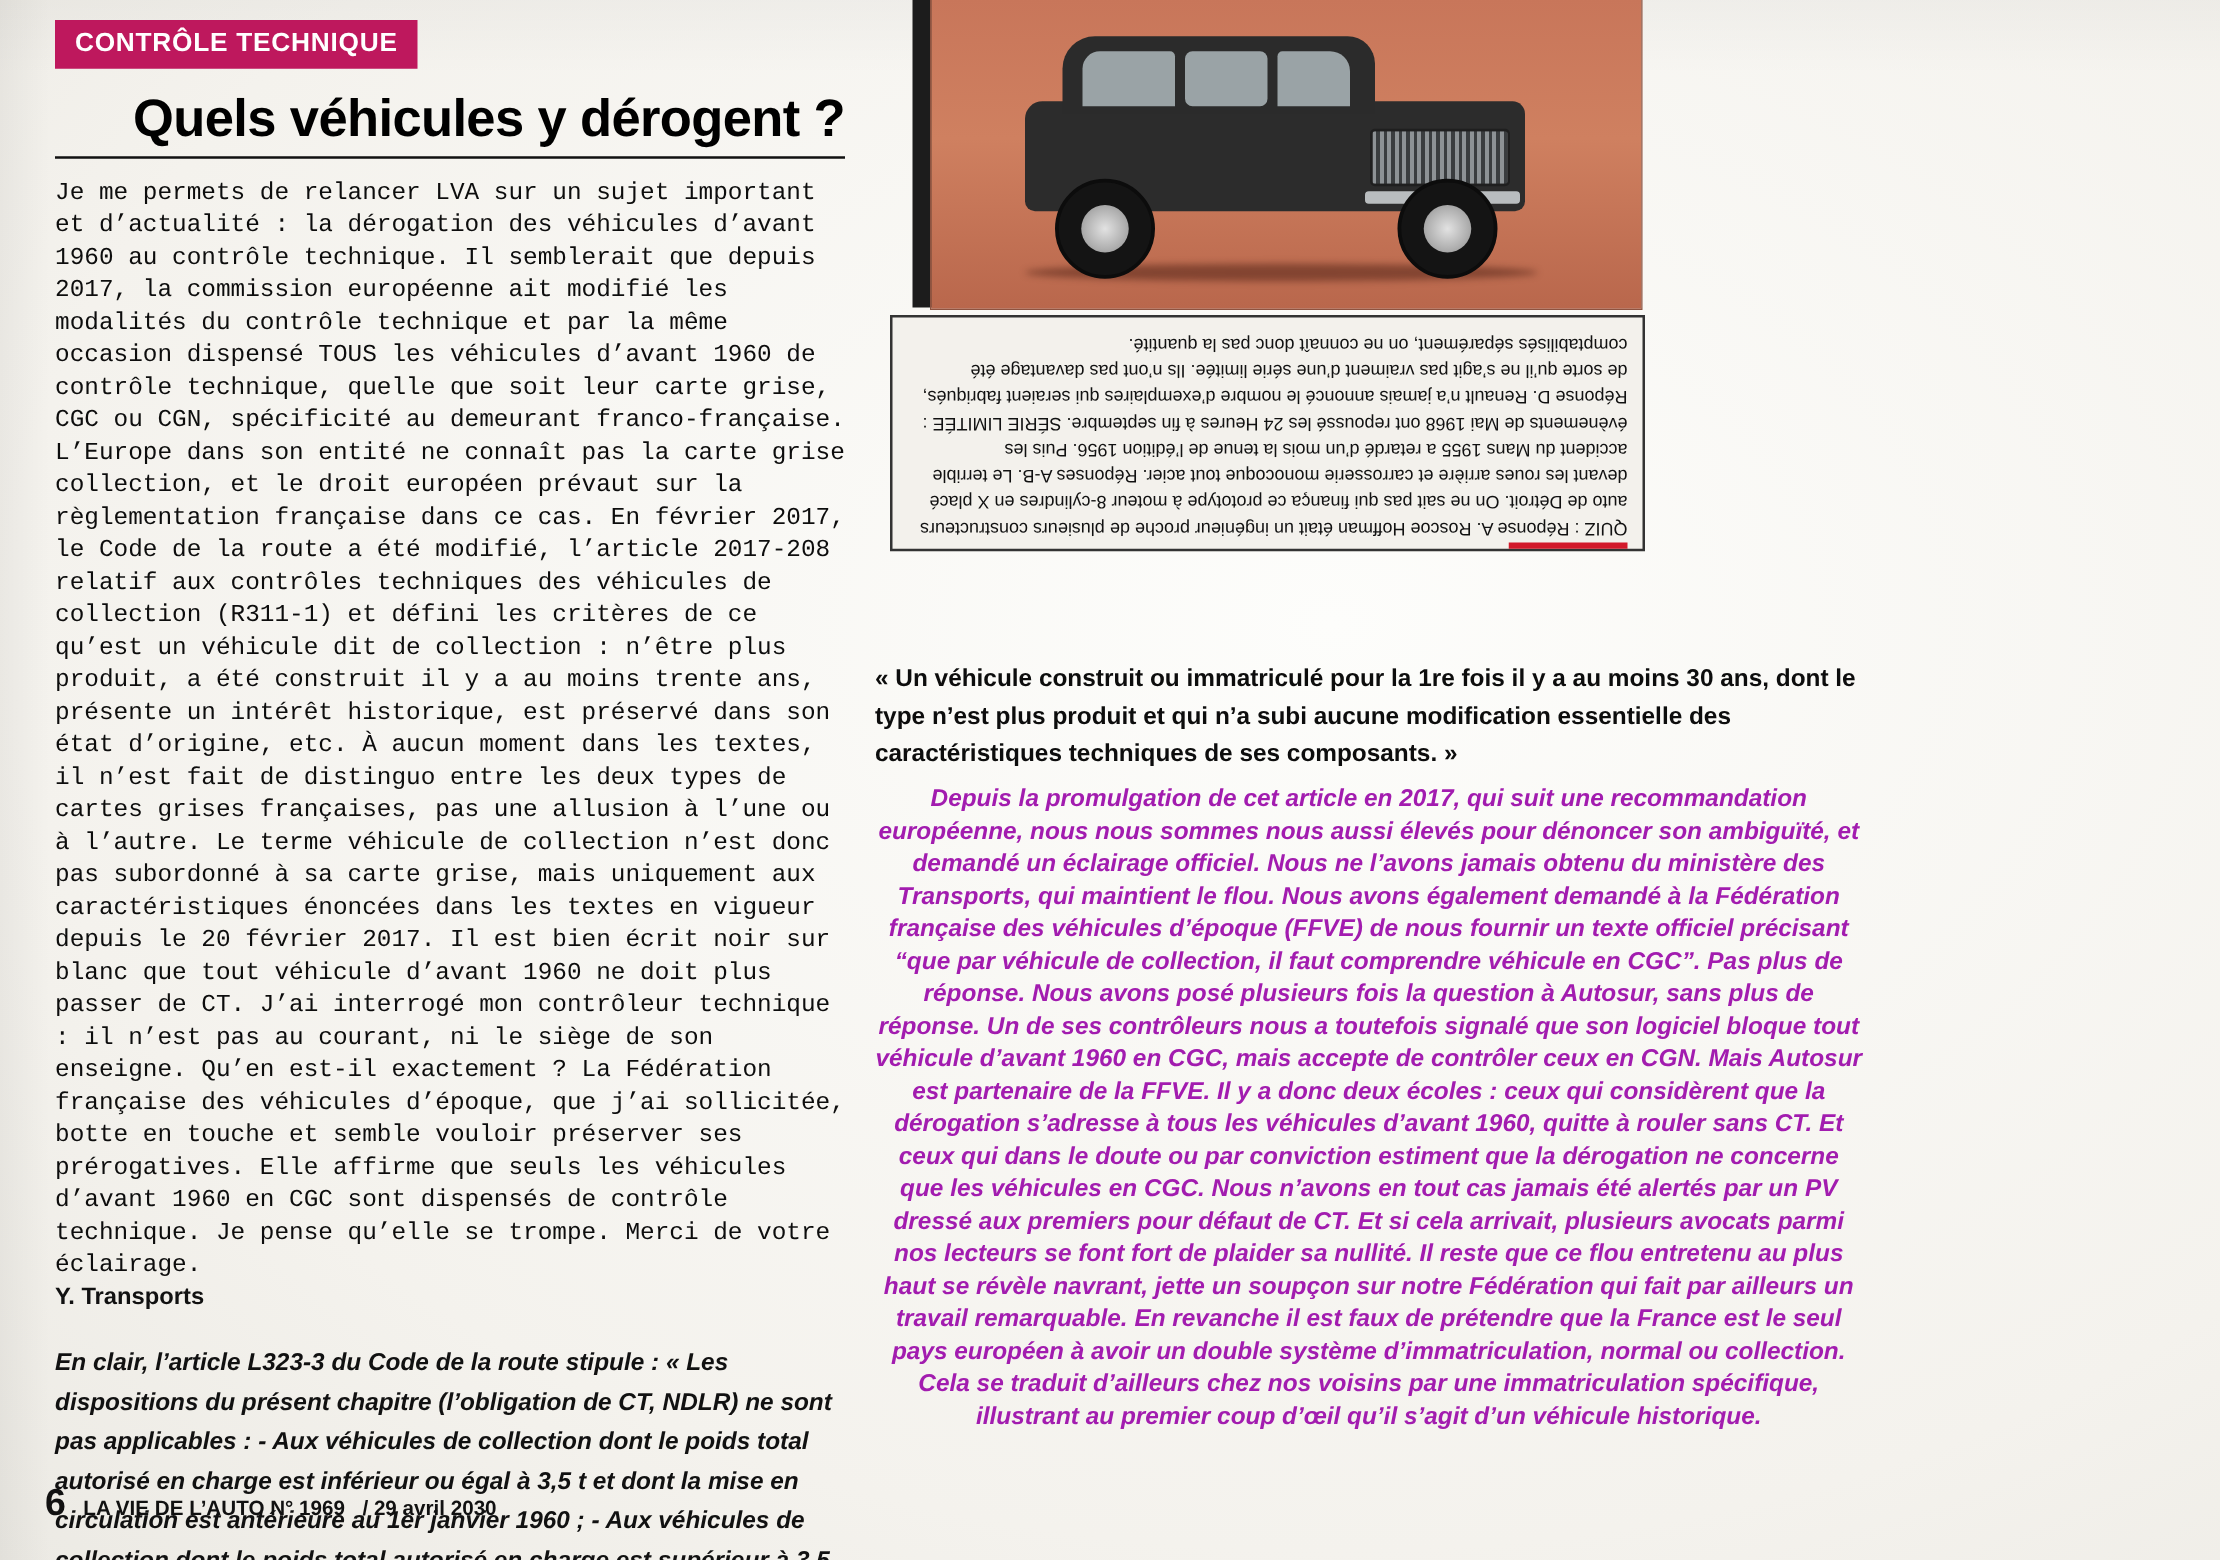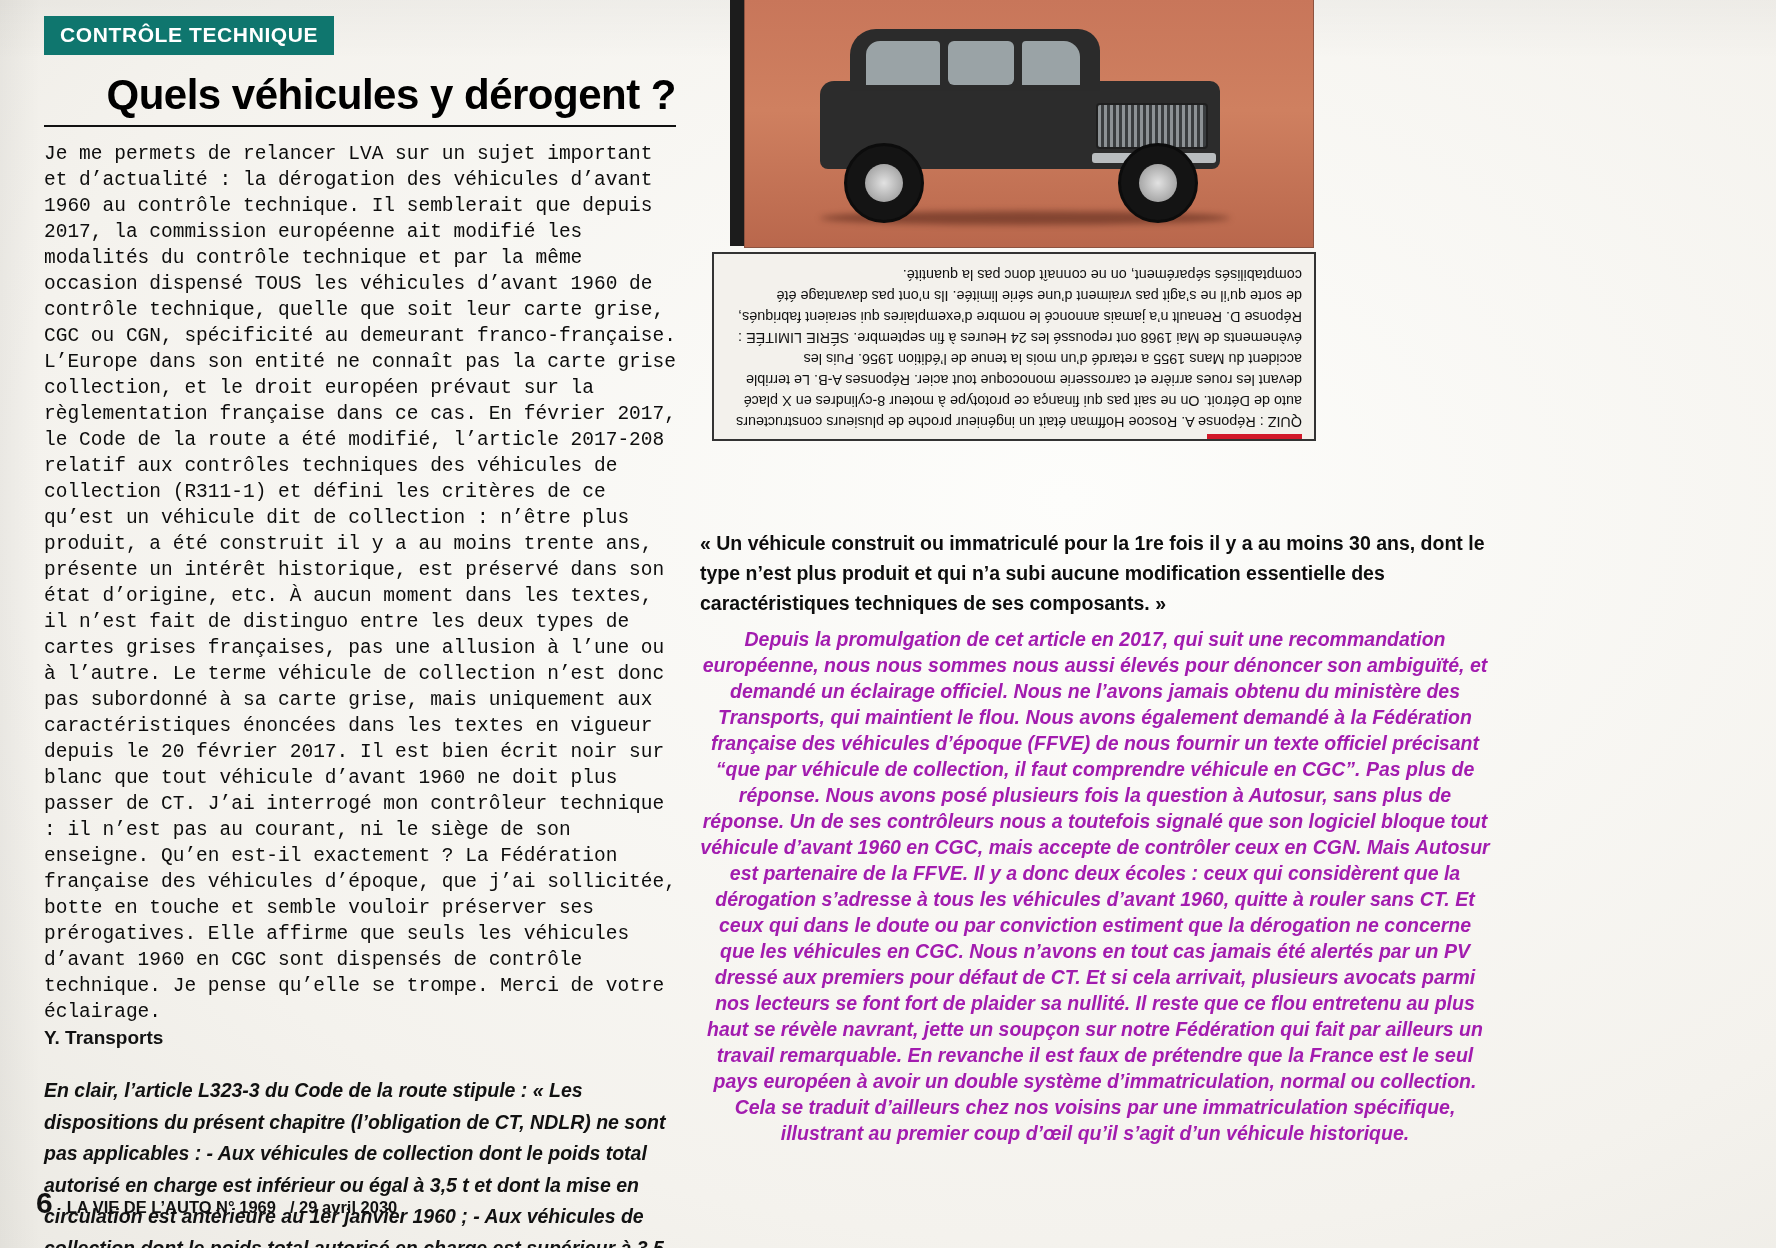--- a/index.html
+++ b/index.html
@@ -46,21 +46,21 @@
 
   
   .col-left {
     position: absolute;
     left: 44px;
     top: 16px;
     width: 632px;
   }
   .kicker {
     display: inline-block;
-    background: #0f766e;
+    background: #be185d;
     color: #ffffff;
     font-weight: bold;
     font-size: 21px;
     letter-spacing: 0.6px;
     padding: 7px 16px 8px 16px;
     margin: 0 0 6px 0;
   }
   .headline {
     font-size: 42px;
     font-weight: bold;

